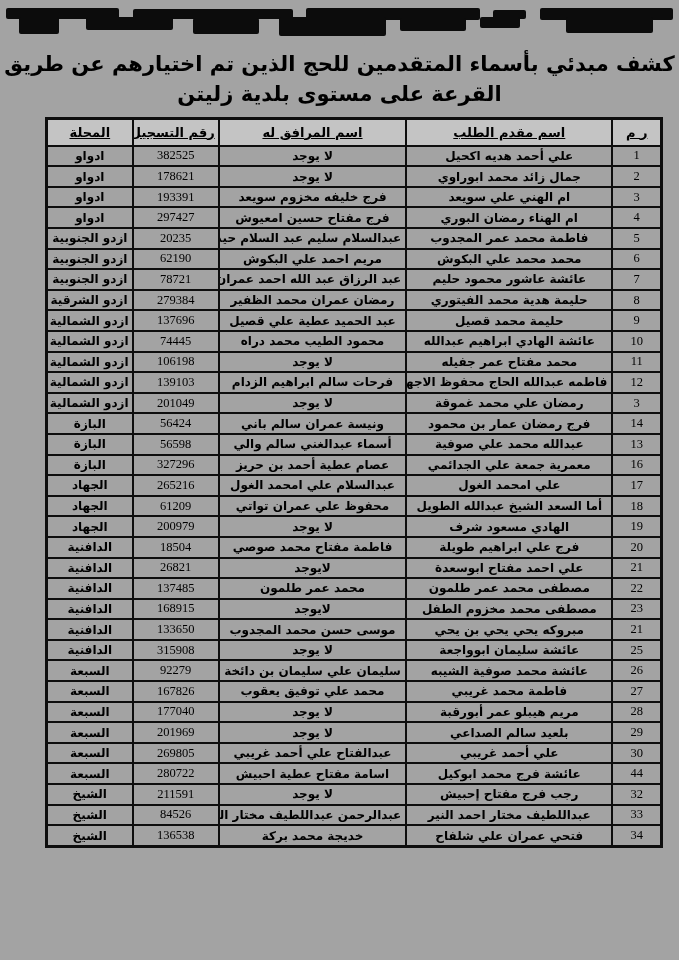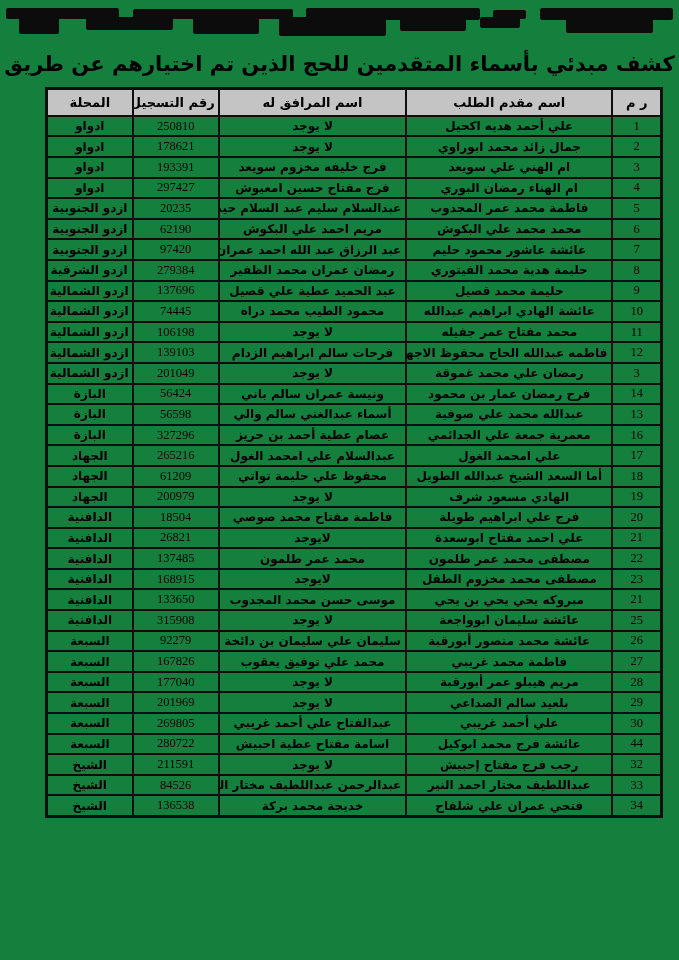--- a/index.html
+++ b/index.html
@@ -1,20 +1,20 @@
 <!DOCTYPE html>
 <html lang="ar" dir="rtl"><head>
 <meta charset="utf-8">
 <style>
   html,body{margin:0;padding:0;background:#e9e9e9;}
   .page{
     position:relative;
     width:679px;height:960px;
     margin:0 auto;
-    background:#15803d;
+    background:#a3a3a3;
     overflow:hidden;
     font-family:"DejaVu Sans", sans-serif;
     color:#000;
   }
   
   .scan-band{position:absolute;top:5px;left:6px;right:6px;height:40px;pointer-events:none;}
   .scan-band i{position:absolute;background:#0c0c0c;border-radius:2px;display:block;}
   
   .title{
     padding-top:50px;
@@ -39,20 +39,21 @@
     vertical-align:middle;
     overflow:hidden;
     white-space:nowrap;
   }
   th{
     background:#c4c4c4;
     font-size:13px;
     font-weight:bold;
     height:23px;
     padding:1px 3px;
+    text-decoration:underline;
   }
   td{
     height:18.6px;
     padding:0 4px;
     font-size:12px;
     font-weight:bold;
   }
   td.num{
     font-family:"Liberation Serif", serif;
     font-weight:normal;
@@ -79,20 +80,21 @@
     <i style="top:12px;left:12%;width:13%;height:13px"></i>
     <i style="top:13px;left:28%;width:10%;height:16px"></i>
     <i style="top:12px;left:41%;width:16%;height:19px"></i>
     <i style="top:13px;left:59%;width:10%;height:13px"></i>
     <i style="top:12px;left:71%;width:6%;height:11px"></i>
     <i style="top:12px;left:84%;width:13%;height:16px"></i>
   </div>
 
   <div class="title">
     <div>كشف مبدئي بأسماء المتقدمين للحج الذين تم اختيارهم عن طريق</div>
+    <div class="l2">القرعة على مستوى بلدية زليتن</div>
   </div>
 
   <div class="table-wrap">
     <table>
       <colgroup>
         <col class="c-no">
           <col class="c-applicant">
           <col class="c-companion">
           <col class="c-reg">
           <col class="c-district">
@@ -104,21 +106,21 @@
           <th>اسم المرافق له</th>
           <th>رقم التسجيل</th>
           <th>المحلة</th>
         </tr>
       </thead>
       <tbody id="tbody">
           <tr>
             <td class="num">1</td>
             <td>علي أحمد هديه اكحيل</td>
             <td>لا يوجد</td>
-            <td class="num">250810</td>
+            <td class="num">382525</td>
             <td>ادواو</td>
           </tr>
           <tr>
             <td class="num">2</td>
             <td>جمال زائد محمد ابوراوي</td>
             <td>لا يوجد</td>
             <td class="num">178621</td>
             <td>ادواو</td>
           </tr>
           <tr>
@@ -146,21 +148,21 @@
             <td class="num">6</td>
             <td>محمد محمد علي البكوش</td>
             <td>مريم احمد علي البكوش</td>
             <td class="num">62190</td>
             <td>ازدو الجنوبية</td>
           </tr>
           <tr>
             <td class="num">7</td>
             <td>عائشة عاشور محمود حليم</td>
             <td>عبد الرزاق عبد الله احمد عمران</td>
-            <td class="num">97420</td>
+            <td class="num">78721</td>
             <td>ازدو الجنوبية</td>
           </tr>
           <tr>
             <td class="num">8</td>
             <td>حليمة هدية محمد الفيتوري</td>
             <td>رمضان عمران محمد الظفير</td>
             <td class="num">279384</td>
             <td>ازدو الشرقية</td>
           </tr>
           <tr>
@@ -222,21 +224,21 @@
           <tr>
             <td class="num">17</td>
             <td>علي امحمد الغول</td>
             <td>عبدالسلام علي امحمد الغول</td>
             <td class="num">265216</td>
             <td>الجهاد</td>
           </tr>
           <tr>
             <td class="num">18</td>
             <td>أما السعد الشيخ عبدالله الطويل</td>
-            <td>محفوظ علي حليمة تواتي</td>
+            <td>محفوظ علي عمران تواتي</td>
             <td class="num">61209</td>
             <td>الجهاد</td>
           </tr>
           <tr>
             <td class="num">19</td>
             <td>الهادي مسعود شرف</td>
             <td>لا يوجد</td>
             <td class="num">200979</td>
             <td>الجهاد</td>
           </tr>
@@ -277,21 +279,21 @@
           </tr>
           <tr>
             <td class="num">25</td>
             <td>عائشة سليمان ابوواجعة</td>
             <td>لا يوجد</td>
             <td class="num">315908</td>
             <td>الدافنية</td>
           </tr>
           <tr>
             <td class="num">26</td>
-            <td>عائشة محمد منصور أبورقبة</td>
+            <td>عائشة محمد صوفية الشيبه</td>
             <td>سليمان علي سليمان بن دائخة</td>
             <td class="num">92279</td>
             <td>السبعة</td>
           </tr>
           <tr>
             <td class="num">27</td>
             <td>فاطمة محمد غريبي</td>
             <td>محمد علي توفيق يعقوب</td>
             <td class="num">167826</td>
             <td>السبعة</td>

